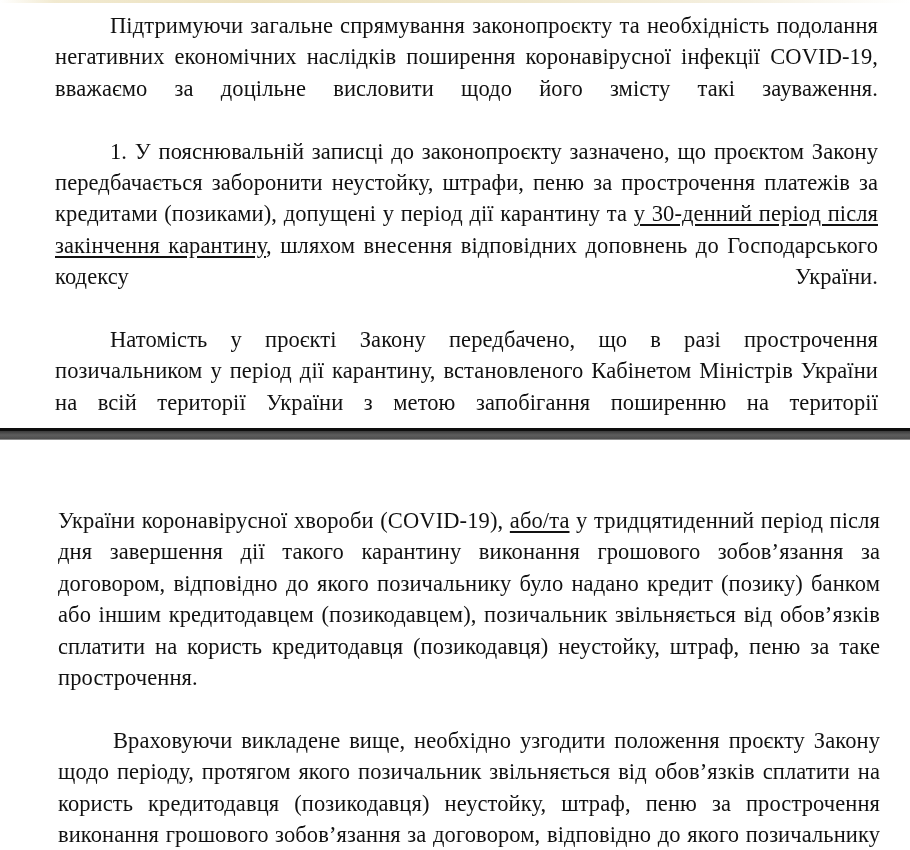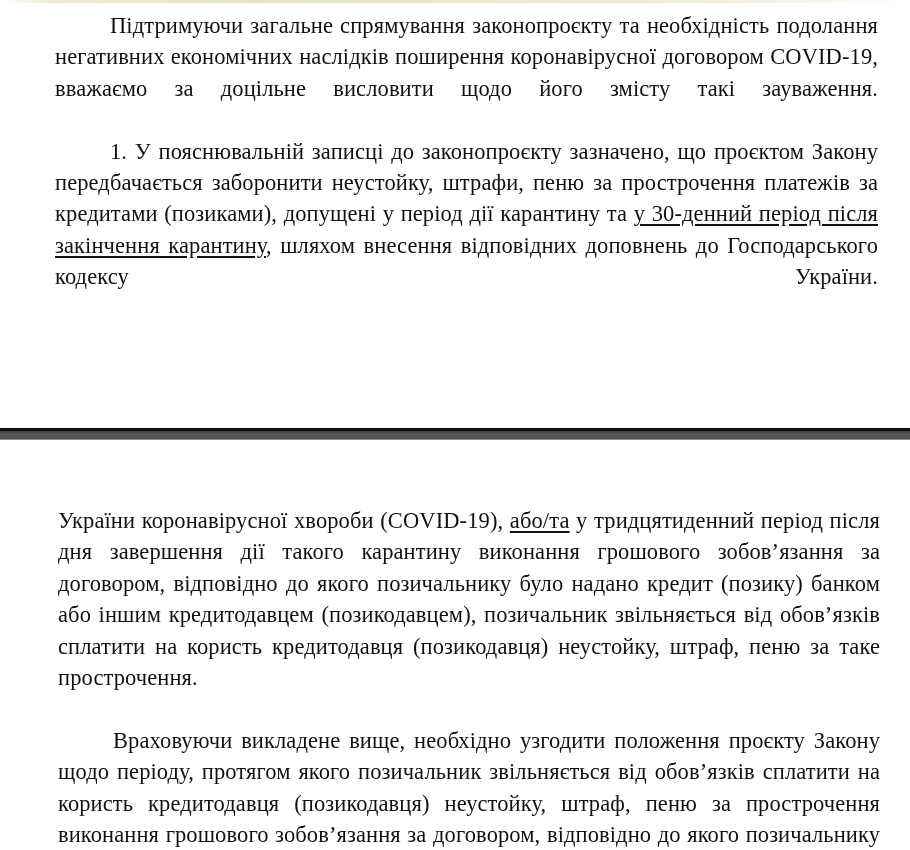--- a/index.html
+++ b/index.html
@@ -98,24 +98,25 @@
 </style>
 </head>
 <body>
 
 <div id="page">
 
   <div class="scan-top-strip"></div>
 
   <div id="fragment-top" class="fragment">
 
-    <p class="doc-par indent">Підтримуючи загальне спрямування законопроєкту та необхідність подолання негативних економічних наслідків поширення коронавірусної договором COVID-19, вважаємо за доцільне висловити щодо його змісту такі зауваження.</p>
+    <p class="doc-par indent">Підтримуючи загальне спрямування законопроєкту та необхідність подолання негативних економічних наслідків поширення коронавірусної інфекції COVID-19, вважаємо за доцільне висловити щодо його змісту такі зауваження.</p>
 
     <p class="doc-par indent"><span>1. У пояснювальній записці до законопроєкту зазначено, що проєктом Закону передбачається заборонити неустойку, штрафи, пеню за прострочення платежів за кредитами (позиками), допущені у період дії карантину та </span><span class="u">у 30-денний період після закінчення карантину</span><span>, шляхом внесення відповідних доповнень до Господарського кодексу України.</span></p>
 
+    <p class="doc-par indent">Натомість у проєкті Закону передбачено, що в разі прострочення позичальником у період дії карантину, встановленого Кабінетом Міністрів України на всій території України з метою запобігання поширенню на території</p>
 
   </div>
 
   <div class="page-divider">
     <div class="edge-line"></div>
     <div class="band"></div>
   </div>
 
   <div id="fragment-bottom" class="fragment">
 

